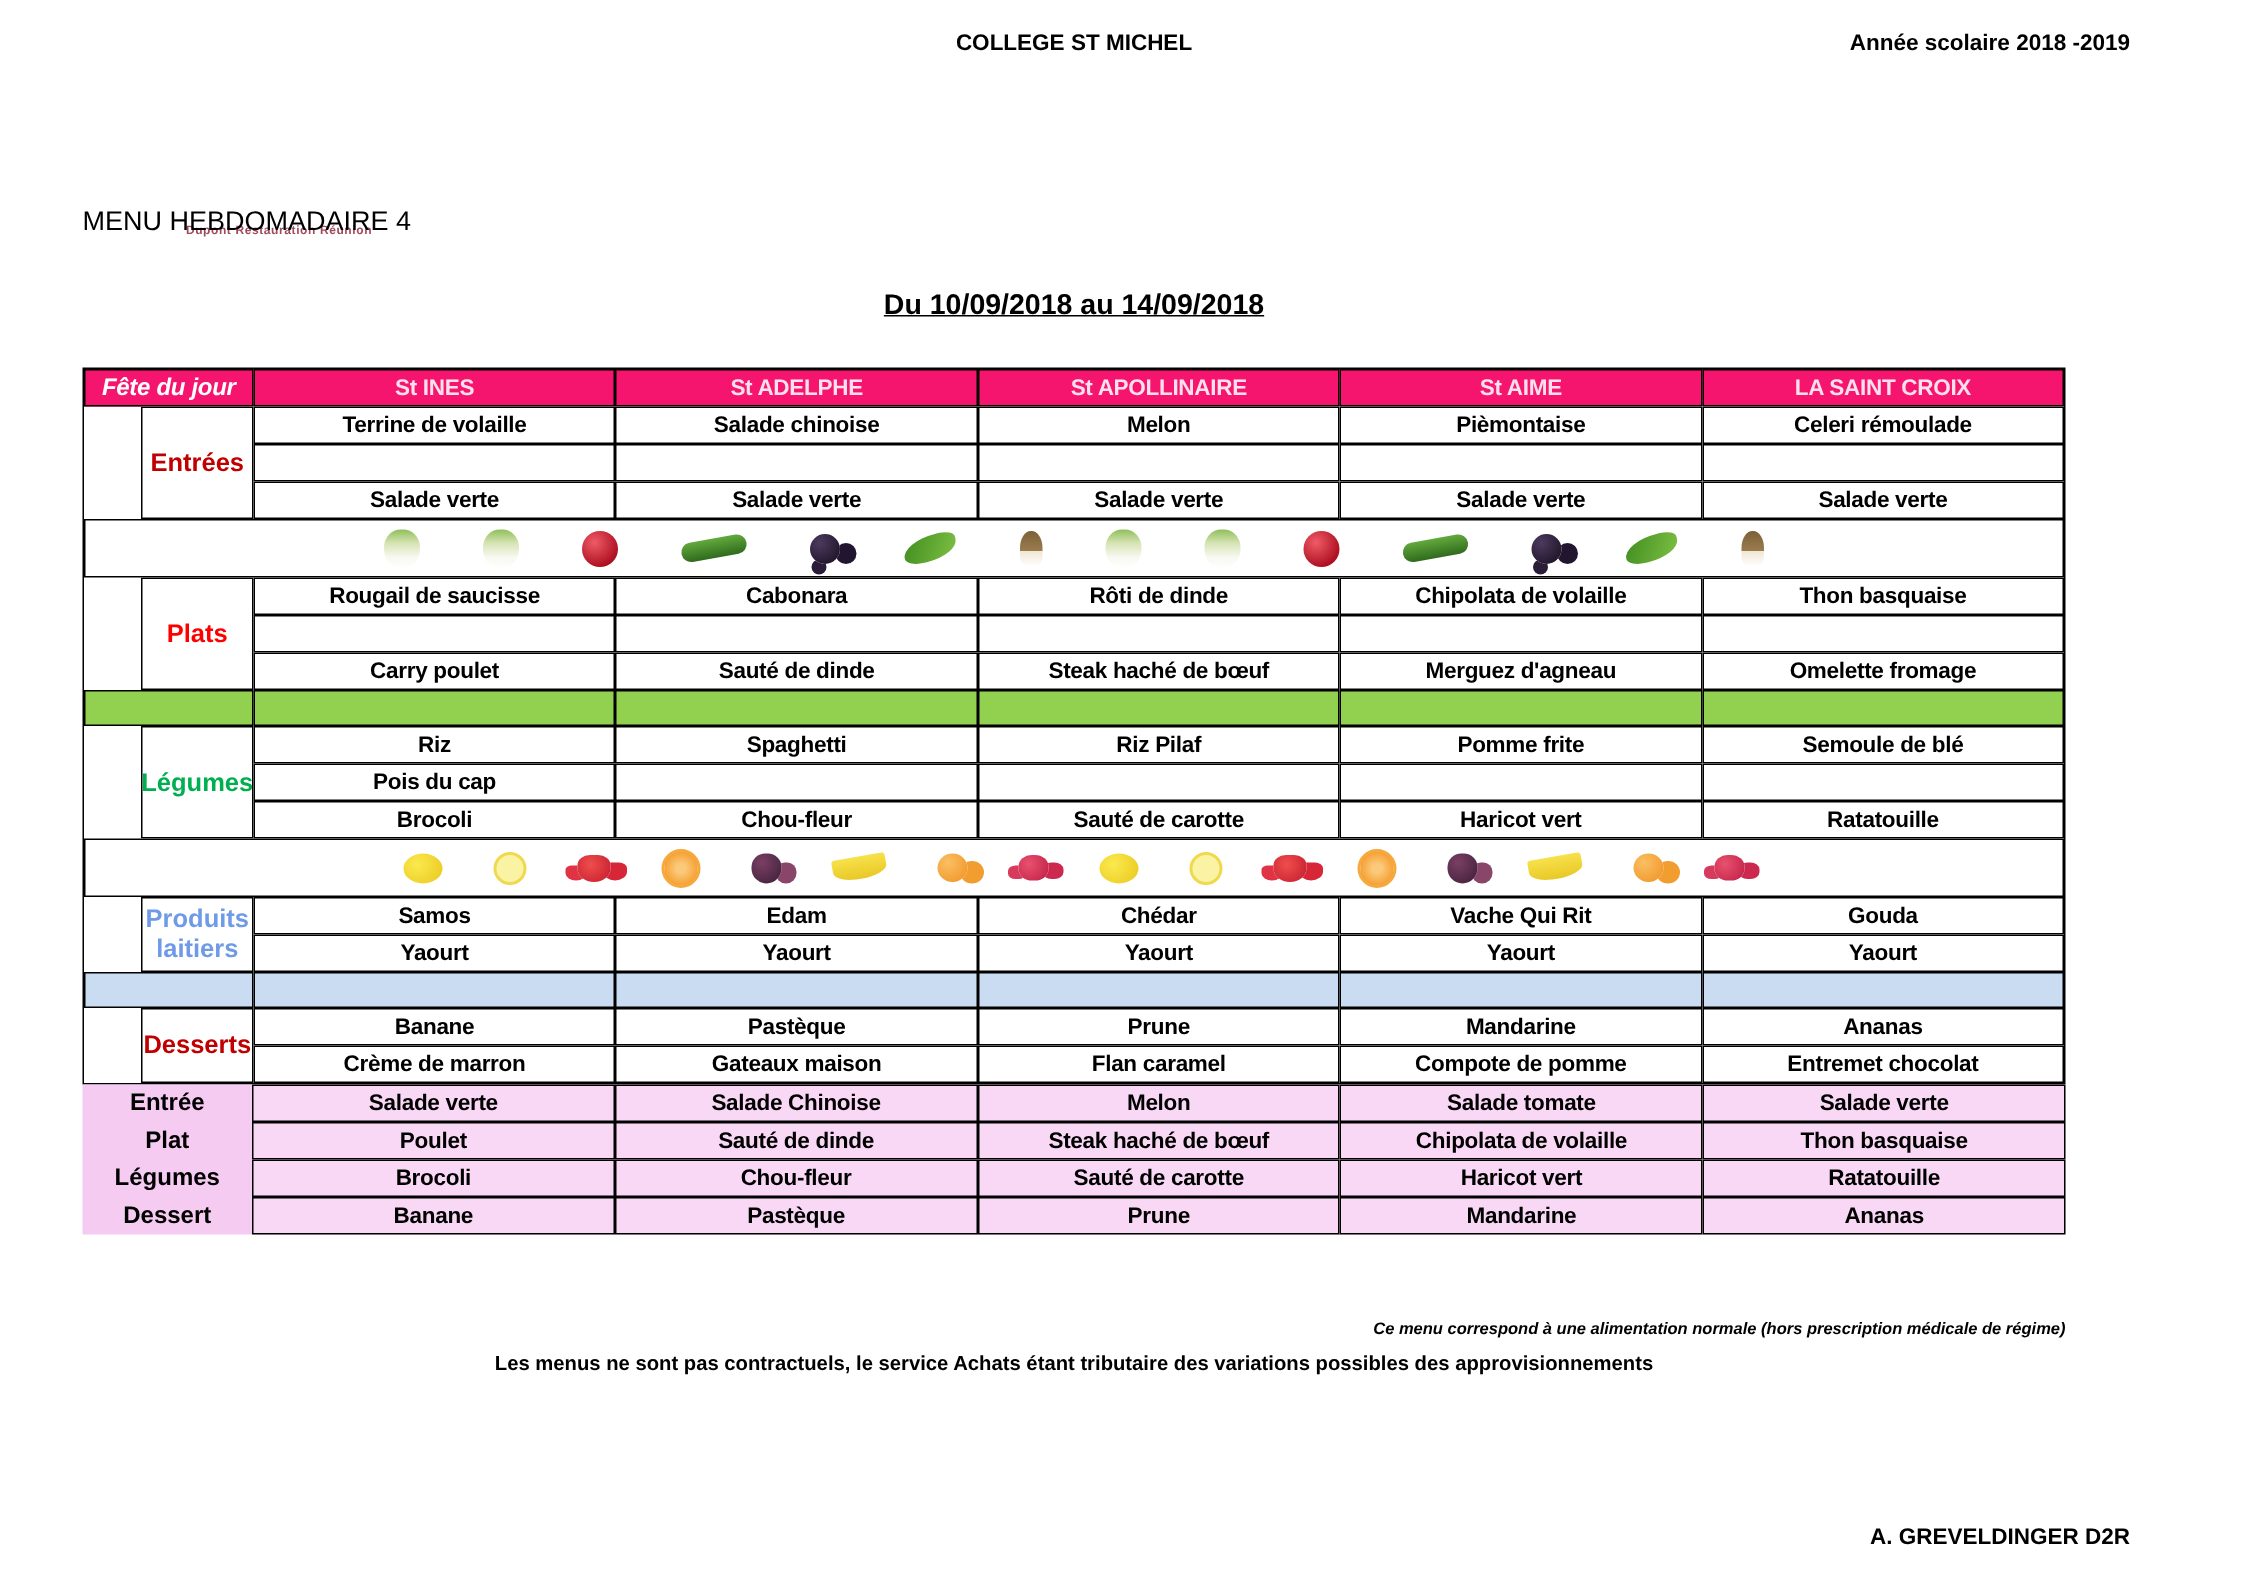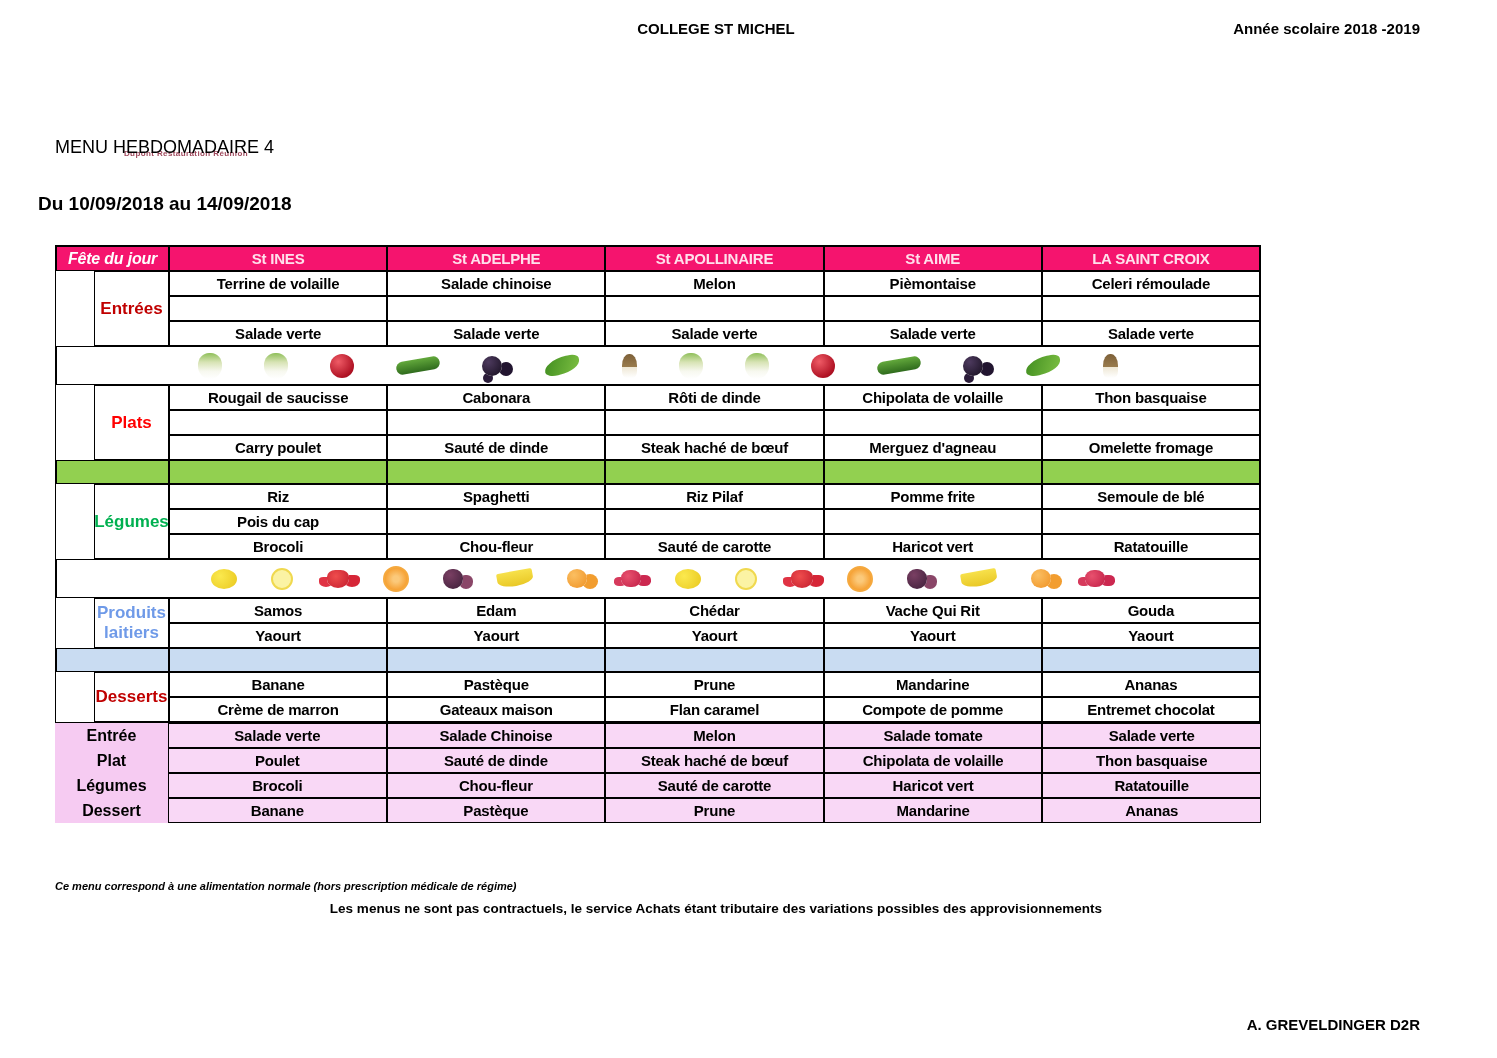--- a/index.html
+++ b/index.html
@@ -6,33 +6,33 @@
   body{
     width:1497px;height:1058px;position:relative;background:#fff;
     font-family:"Liberation Sans", sans-serif;color:#000;overflow:hidden;
     --pink:#F5146E;--yellow:#FFFF00;--green:#92D050;--blue:#C9DCF2;
     --cell-pink:#F9D8F6;--label-pink:#F6CBF2;--saints-text:#FFE0EC;--sugg-text:#FFB9D6;
   }
   *{box-sizing:border-box;}
   .top-school{position:absolute;left:55px;width:1322px;top:20px;text-align:center;font-weight:700;font-size:15px;}
   .top-year{position:absolute;right:77px;top:20px;font-weight:700;font-size:15px;}
   .menu-title{position:absolute;left:55px;width:1322px;top:137px;text-align:left;font-weight:400;font-size:18px;}
-  .menu-dates{position:absolute;left:38px;width:1322px;top:193px;font-weight:700;font-size:19px;}
+  .menu-dates{position:absolute;left:55px;width:1322px;top:193px;text-align:center;font-weight:700;font-size:19px;text-decoration:underline;}
 
   
   .logo{position:absolute;left:106px;top:148px;width:160px;text-align:center;}
   .logo-script{font-family:"DejaVu Serif", serif;font-style:italic;font-weight:700;
     font-size:46px;line-height:52px;color:#8C2040;letter-spacing:-3px;position:relative;}
   .logo-2{color:#EFA32B;font-size:32px;}
   .logo-swoosh{position:absolute;left:-20px;bottom:6px;width:66px;height:20px;
     border-bottom:2px solid #8C2040;border-radius:50%;transform:rotate(-6deg);}
   .logo-caption{font-size:8px;color:#A04A5E;margin-top:1px;letter-spacing:.4px;font-weight:bold;}
 
   
-  .menu-table{position:absolute;left:55px;top:245px;width:1206px;}
+  .menu-table{position:absolute;left:55px;top:245px;width:1322px;}
   .main-block{border:1px solid #000;}
   .grid{display:grid;grid-template-columns:113px repeat(5,1fr);}
   .cell{border:1px solid #000;height:25px;display:flex;align-items:center;justify-content:center;
     font-weight:700;font-size:15px;letter-spacing:-.2px;background:#fff;white-space:nowrap;overflow:hidden;}
   .pinkhead{background:var(--pink);color:var(--saints-text);font-weight:600;}
   .fete{font-style:italic;color:#fff;font-weight:700;font-size:16px;}
   .yellowrow{background:var(--yellow);color:#000;font-weight:600;}
   .sec-label{border:1px solid #000;background:#fff;display:flex;align-items:center;justify-content:center;
     text-align:center;font-weight:700;font-size:17px;padding:0 6px;line-height:1.15;margin-left:38px;}
   .sep{height:24px;border:1px solid #000;}
@@ -46,21 +46,21 @@
   
   .sugg-header-row{display:grid;grid-template-columns:113px 1fr;margin-top:2px;}
   .sugg-spacer{background:transparent;}
   .sugg-header{background:var(--pink);color:var(--sugg-text);height:26px;display:flex;align-items:center;
     justify-content:center;font-weight:700;font-size:16px;}
   .sugg-label-col{background:var(--label-pink);display:grid;grid-template-rows:repeat(4,1fr);}
   .sugg-label{display:flex;align-items:center;justify-content:center;font-weight:700;font-size:16px;}
   .sugg-cell{background:var(--cell-pink);}
 
   
-  .footer-italic{position:absolute;left:55px;width:1322px;top:880px;text-align:left;
+  .footer-italic{position:absolute;left:55px;width:1322px;top:880px;text-align:right;
     font-size:11px;font-weight:700;font-style:italic;}
   .footer-bold{position:absolute;left:55px;width:1322px;top:901px;text-align:center;
     font-size:13.5px;font-weight:700;}
   .signature{position:absolute;right:77px;top:1016px;font-weight:700;font-size:15px;}
 
   
   .ic{display:inline-block;flex:0 0 auto;}
   .fennel{width:24px;height:26px;border-radius:46% 46% 50% 50%;
     background:linear-gradient(180deg,#8fbf5a 0%,#d7e3b4 35%,#f7f8ef 70%,#fff 100%);}
   .pomegranate{width:24px;height:24px;border-radius:50%;

